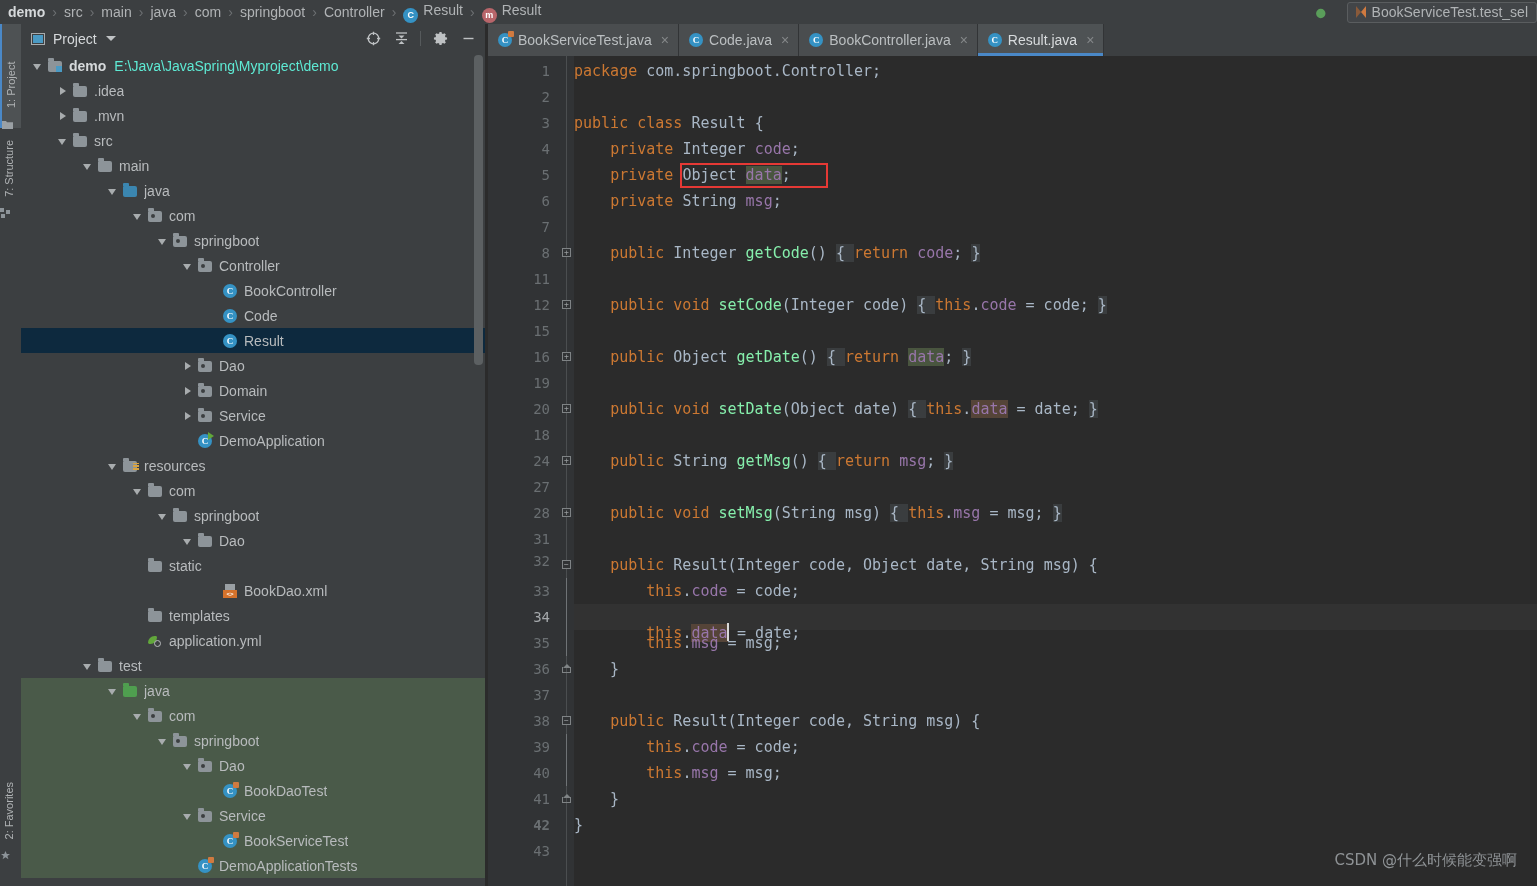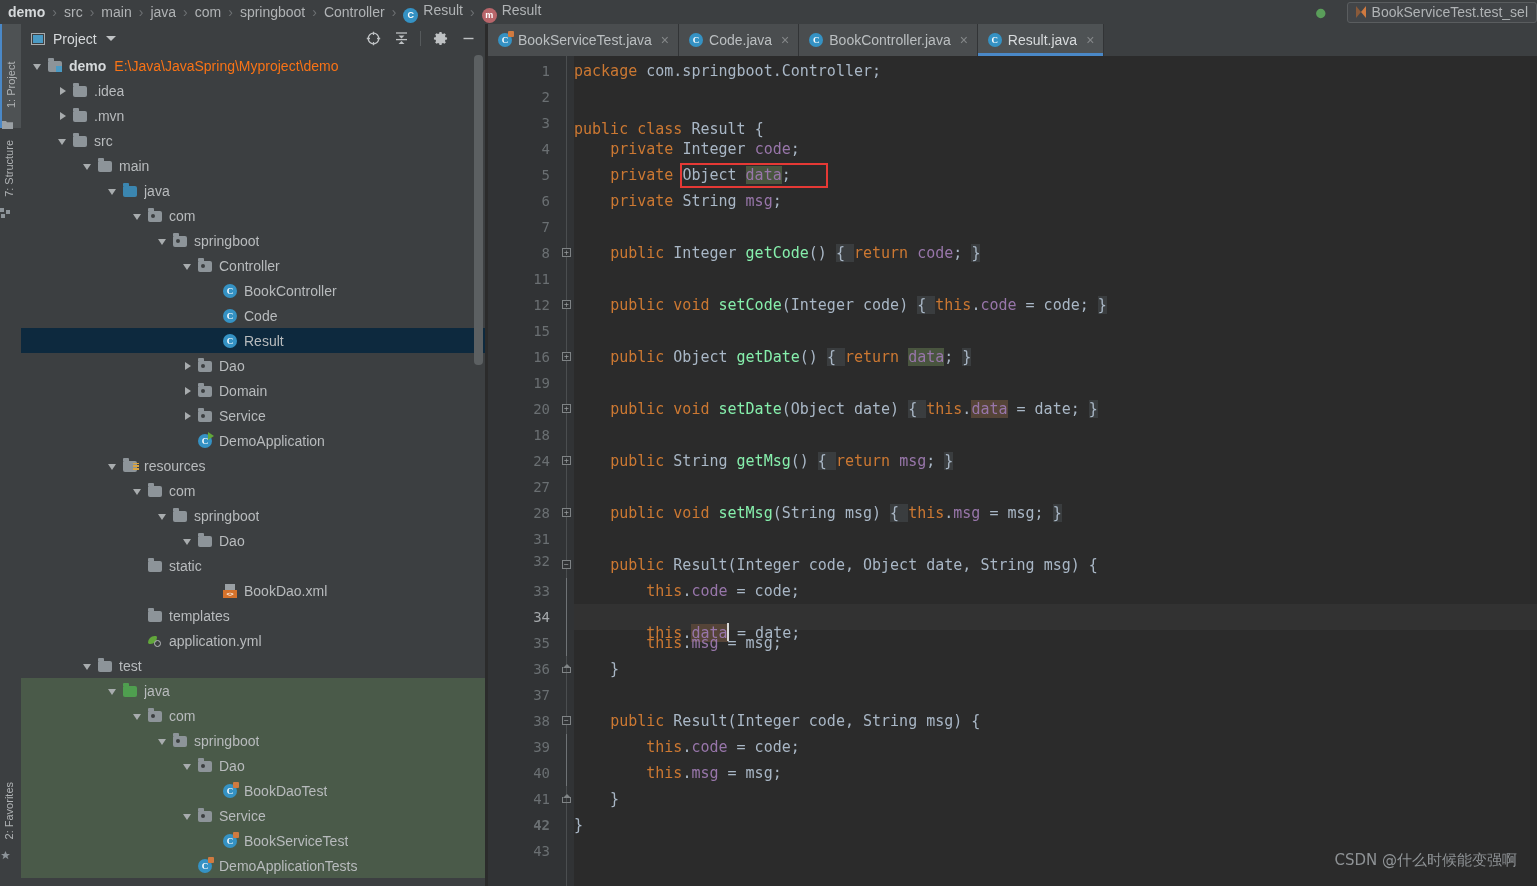--- a/index.html
+++ b/index.html
@@ -148,21 +148,21 @@
   .ymlico .leaf{
     position:absolute;left:0;top:1px;width:9px;height:8px;background:#62a73b;
     border-radius:9px 2px 9px 2px;
   }
   .ymlico .clk{
     position:absolute;right:0;bottom:0;width:7px;height:7px;border-radius:50%;
     border:1.4px solid #b9bcbe;box-sizing:border-box;background:#3c3f41;
   }
   .tlabel{overflow:hidden;text-overflow:ellipsis;}
   .tlabel.bold{font-weight:bold;color:#d6d9db;}
-  .tpath{color:#f97316;margin-left:8px;font-size:14px;}
+  .tpath{color:#5eead4;margin-left:8px;font-size:14px;}
   #tree-scrollbar{
     position:absolute;right:2px;top:2px;width:9px;height:310px;
     background:#5c6062;border-radius:4px;
   }
   #panel-divider{
     position:absolute;left:485px;top:24px;width:3px;height:862px;background:#2b2b2b;
   }
   
   #editor-area{
     position:absolute;left:488px;top:24px;width:1049px;height:862px;background:#2b2b2b;
@@ -663,21 +663,21 @@
         <div class="foldbar" style="top: 574px; height: 26px;"></div>
         <div class="foldend" style="top: 608px;"></div>
         <div class="foldm" style="top: 660px;">−</div>
         <div class="foldbar" style="top: 678px; height: 26px;"></div>
         <div class="foldbar" style="top: 704px; height: 26px;"></div>
         <div class="foldend" style="top: 738px;"></div>
       </div>
     <div id="code-lines">
         <div class="crow" style="top: 2px; position: absolute; left: 0px; right: 0px;"><span class="kw">package </span><span class="plain">com.springboot.Controller;</span></div>
         <div class="crow" style="top: 28px; position: absolute; left: 0px; right: 0px;"></div>
-        <div class="crow" style="top: 60px; position: absolute; left: 0px; right: 0px;"><span class="kw">public </span><span class="kw">class </span><span class="cls-t">Result </span><span class="plain">{</span></div>
+        <div class="crow" style="top: 54px; position: absolute; left: 0px; right: 0px;"><span class="kw">public </span><span class="kw">class </span><span class="cls-t">Result </span><span class="plain">{</span></div>
         <div class="crow" style="top: 80px; position: absolute; left: 0px; right: 0px;"><span class="plain">    </span><span class="kw">private </span><span class="cls-t">Integer </span><span class="fld-n">code</span><span class="plain">;</span></div>
         <div class="crow" style="top: 106px; position: absolute; left: 0px; right: 0px;"><span class="plain">    </span><span class="kw">private </span><span class="cls-t">Object </span><span class="fld-n occ-green">data</span><span class="plain">;</span></div>
         <div class="crow" style="top: 132px; position: absolute; left: 0px; right: 0px;"><span class="plain">    </span><span class="kw">private </span><span class="cls-t">String </span><span class="fld-n">msg</span><span class="plain">;</span></div>
         <div class="crow" style="top: 158px; position: absolute; left: 0px; right: 0px;"></div>
         <div class="crow" style="top: 184px; position: absolute; left: 0px; right: 0px;"><span class="plain">    </span><span class="kw">public </span><span class="cls-t">Integer </span><span class="meth">getCode</span><span class="plain">() </span><span class="brace-hl plain">{ </span><span class="kw">return </span><span class="fld-n">code</span><span class="plain">; </span><span class="brace-hl plain">}</span></div>
         <div class="crow" style="top: 210px; position: absolute; left: 0px; right: 0px;"></div>
         <div class="crow" style="top: 236px; position: absolute; left: 0px; right: 0px;"><span class="plain">    </span><span class="kw">public </span><span class="kw">void </span><span class="meth">setCode</span><span class="plain">(</span><span class="cls-t">Integer </span><span class="plain">code</span><span class="plain">) </span><span class="brace-hl plain">{ </span><span class="kw">this</span><span class="plain">.</span><span class="fld-n">code</span><span class="plain"> = code; </span><span class="brace-hl plain">}</span></div>
         <div class="crow" style="top: 262px; position: absolute; left: 0px; right: 0px;"></div>
         <div class="crow" style="top: 288px; position: absolute; left: 0px; right: 0px;"><span class="plain">    </span><span class="kw">public </span><span class="cls-t">Object </span><span class="meth">getDate</span><span class="plain">() </span><span class="brace-hl plain">{ </span><span class="kw">return </span><span class="fld-n occ-green">data</span><span class="plain">; </span><span class="brace-hl plain">}</span></div>
         <div class="crow" style="top: 314px; position: absolute; left: 0px; right: 0px;"></div>

